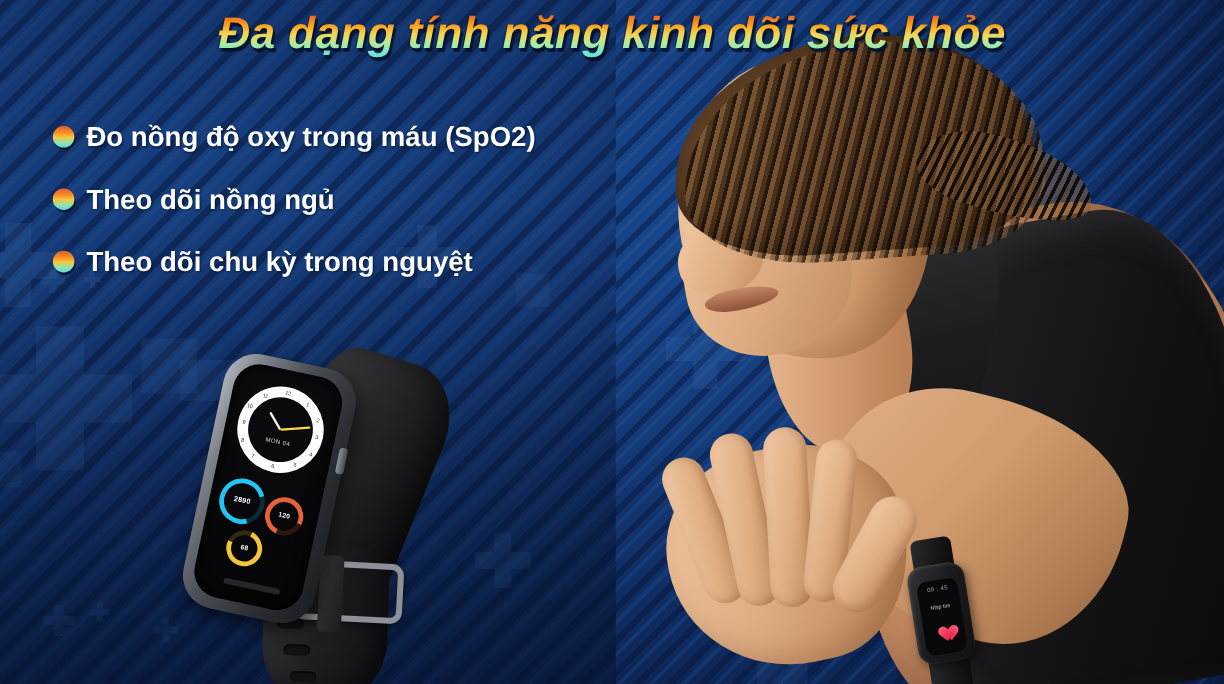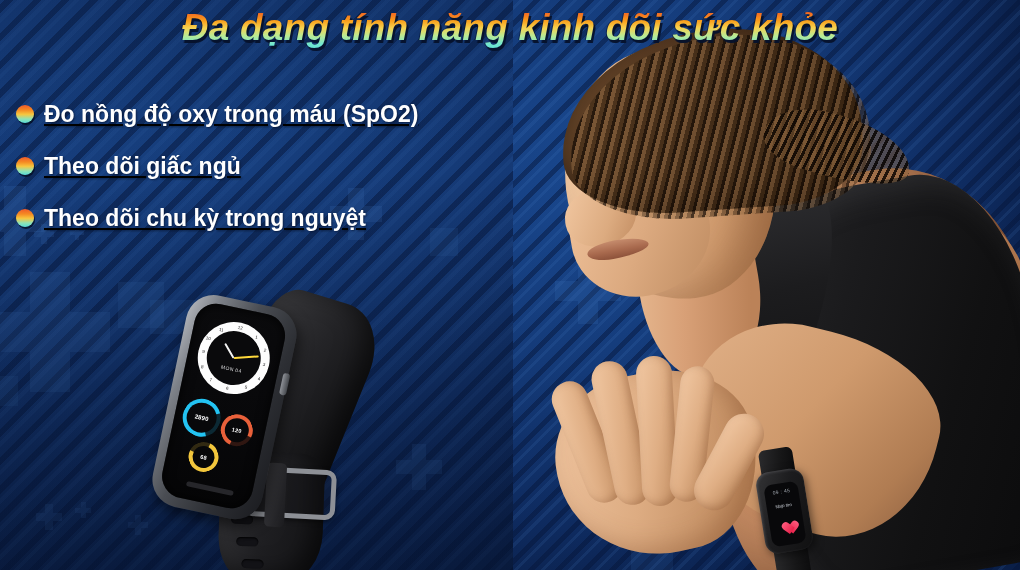--- a/index.html
+++ b/index.html
@@ -75,24 +75,23 @@
     color:transparent;
     -webkit-text-fill-color:transparent;
     filter:drop-shadow(2px 3px 0px rgba(6,18,44,.92))
            drop-shadow(-1px 0 0 rgba(6,18,44,.55));
     white-space:nowrap;
   }
 
   
   .bullets {
     position:absolute;
-    left:16px; top:88px;
+    left:44px; top:88px;
     z-index:6;
     width:470px;
-    text-decoration:underline;
   }
   .bullet-row {
     display:flex;
     align-items:center;
     height:52px;
   }
   .dot {
     width:18px; height:18px;
     flex:0 0 18px;
     border-radius:50%;
@@ -707,21 +706,21 @@
     <div class="title">Đa dạng tính năng kinh dõi sức khỏe</div>
   </div>
 
   <div class="bullets">
     <div class="bullet-row">
       <span class="dot"></span>
       <span class="bullet-text">Đo nồng độ oxy trong máu (SpO2)</span>
     </div>
     <div class="bullet-row">
       <span class="dot"></span>
-      <span class="bullet-text">Theo dõi giấc ngủ</span>
+      <span class="bullet-text">Theo dõi nồng ngủ</span>
     </div>
     <div class="bullet-row">
       <span class="dot"></span>
       <span class="bullet-text">Theo dõi chu kỳ trong nguyệt</span>
     </div>
   </div>
 
 </div>
 
 </body></html>

